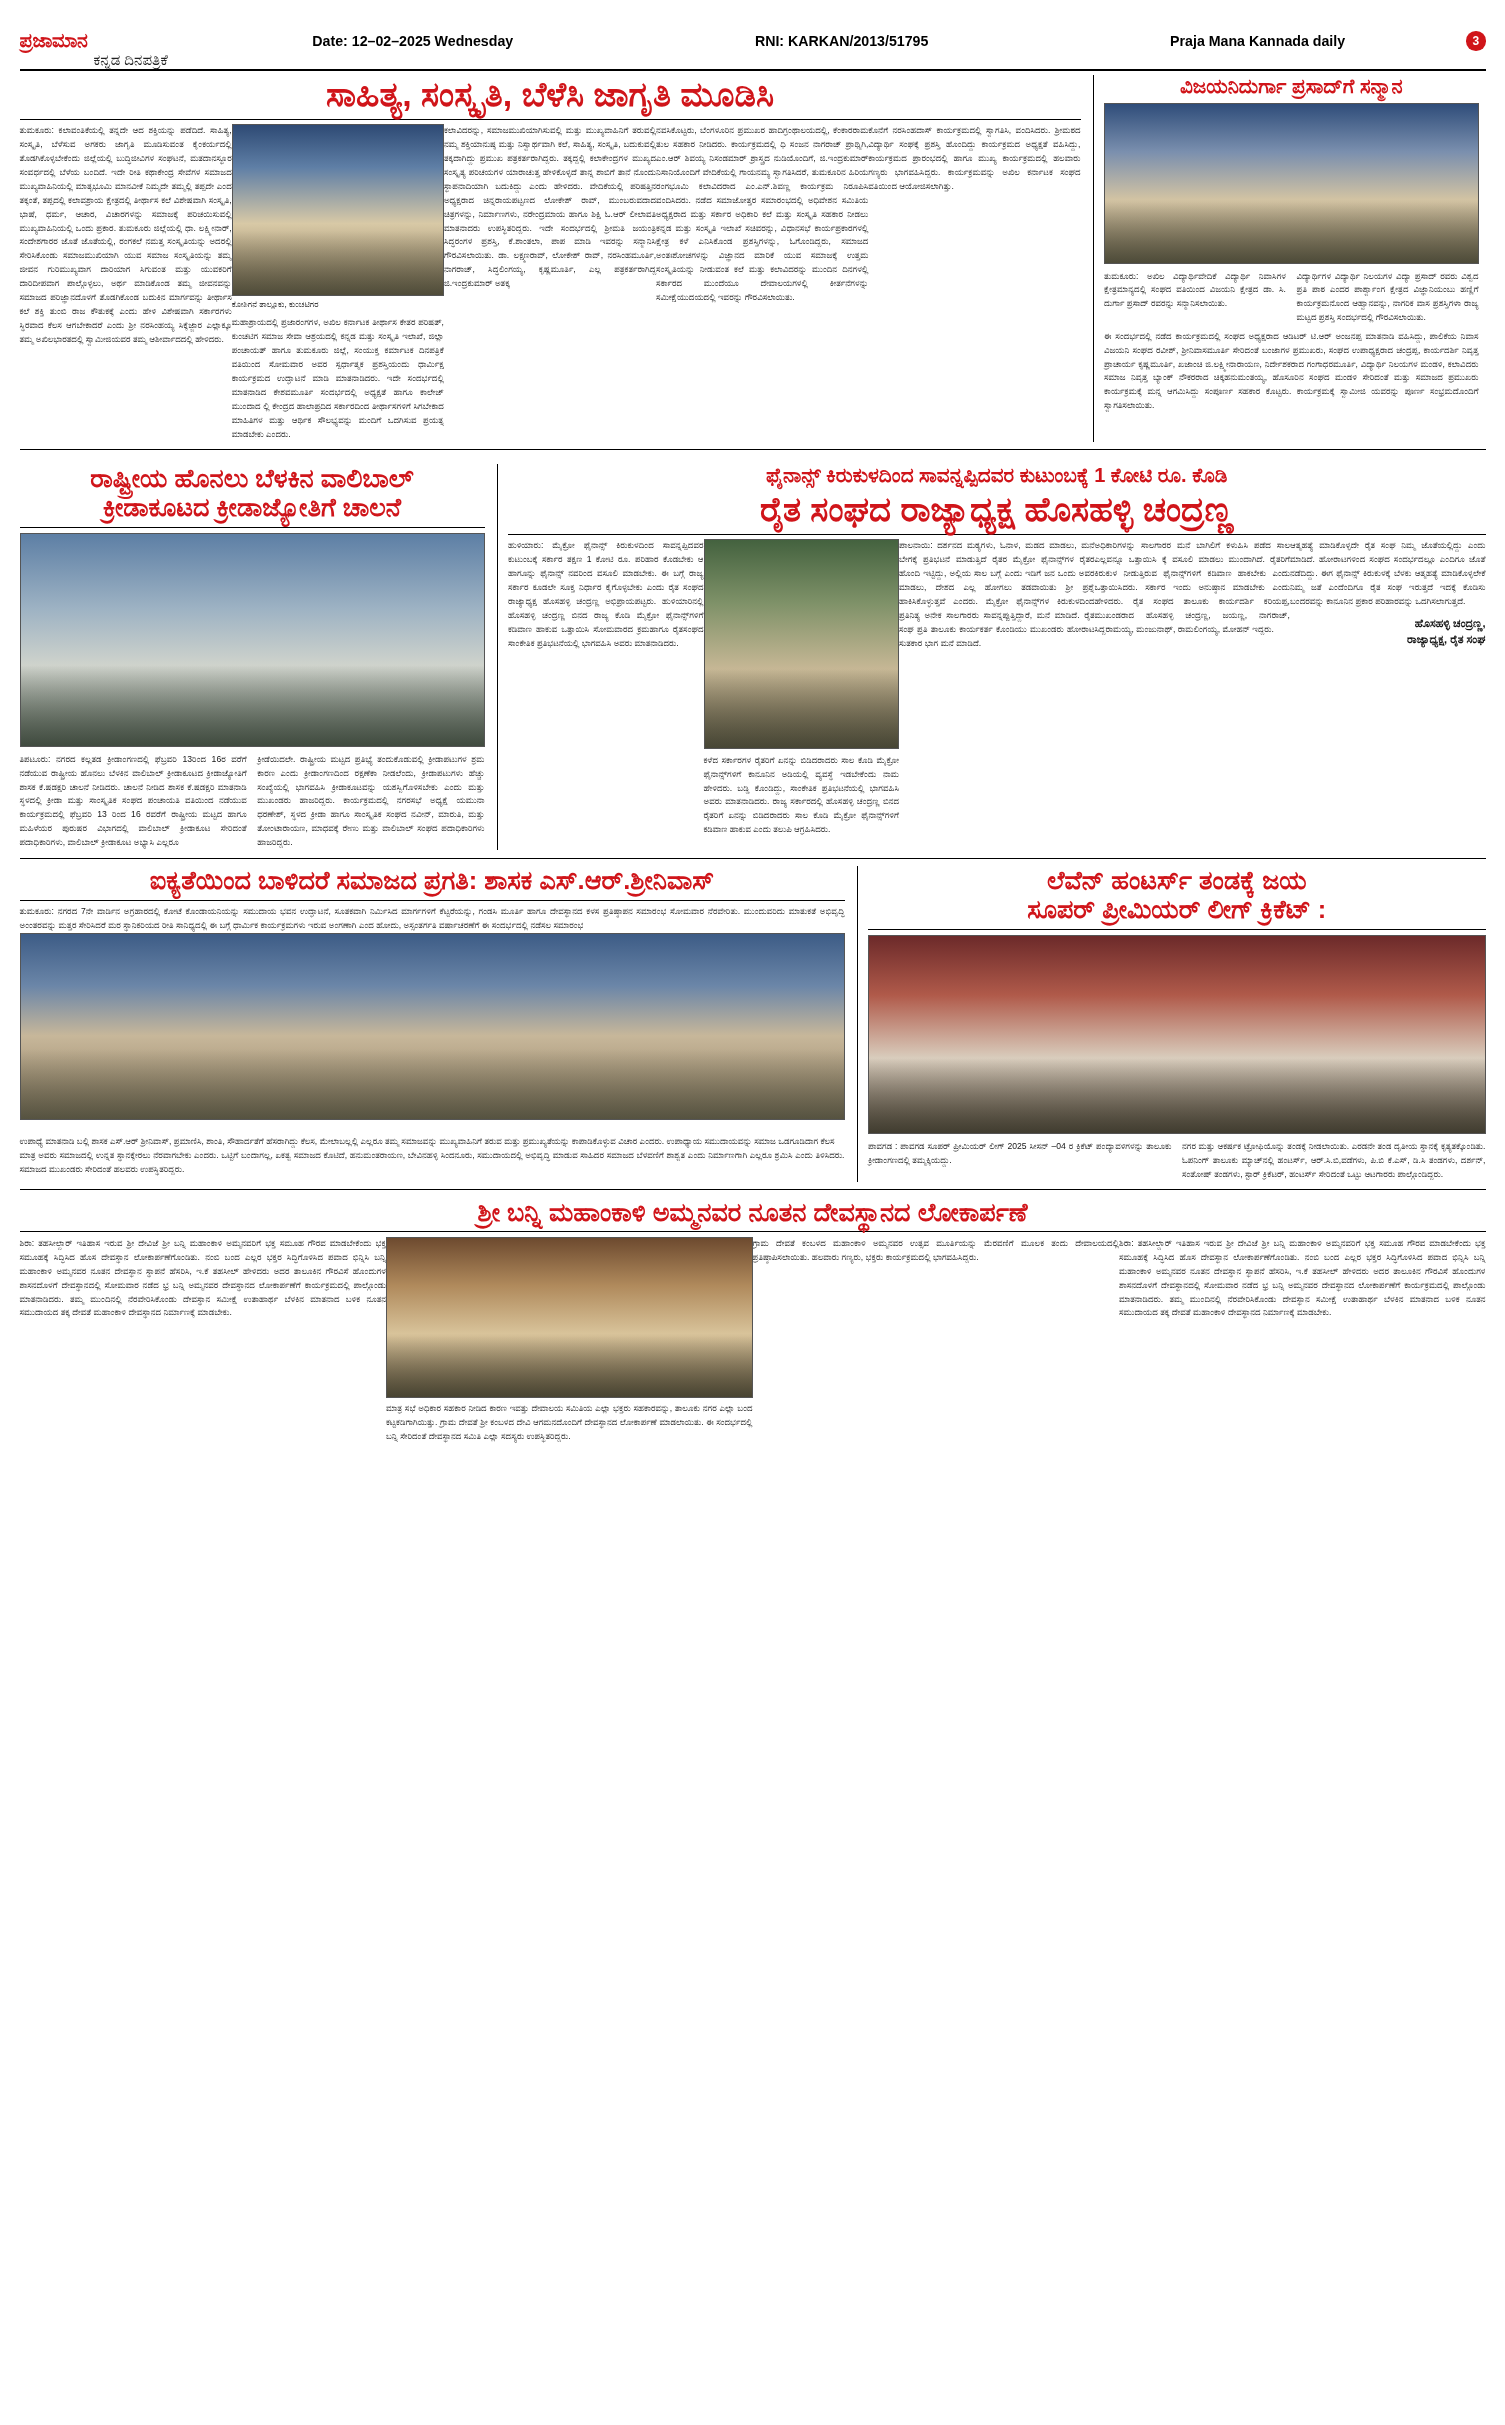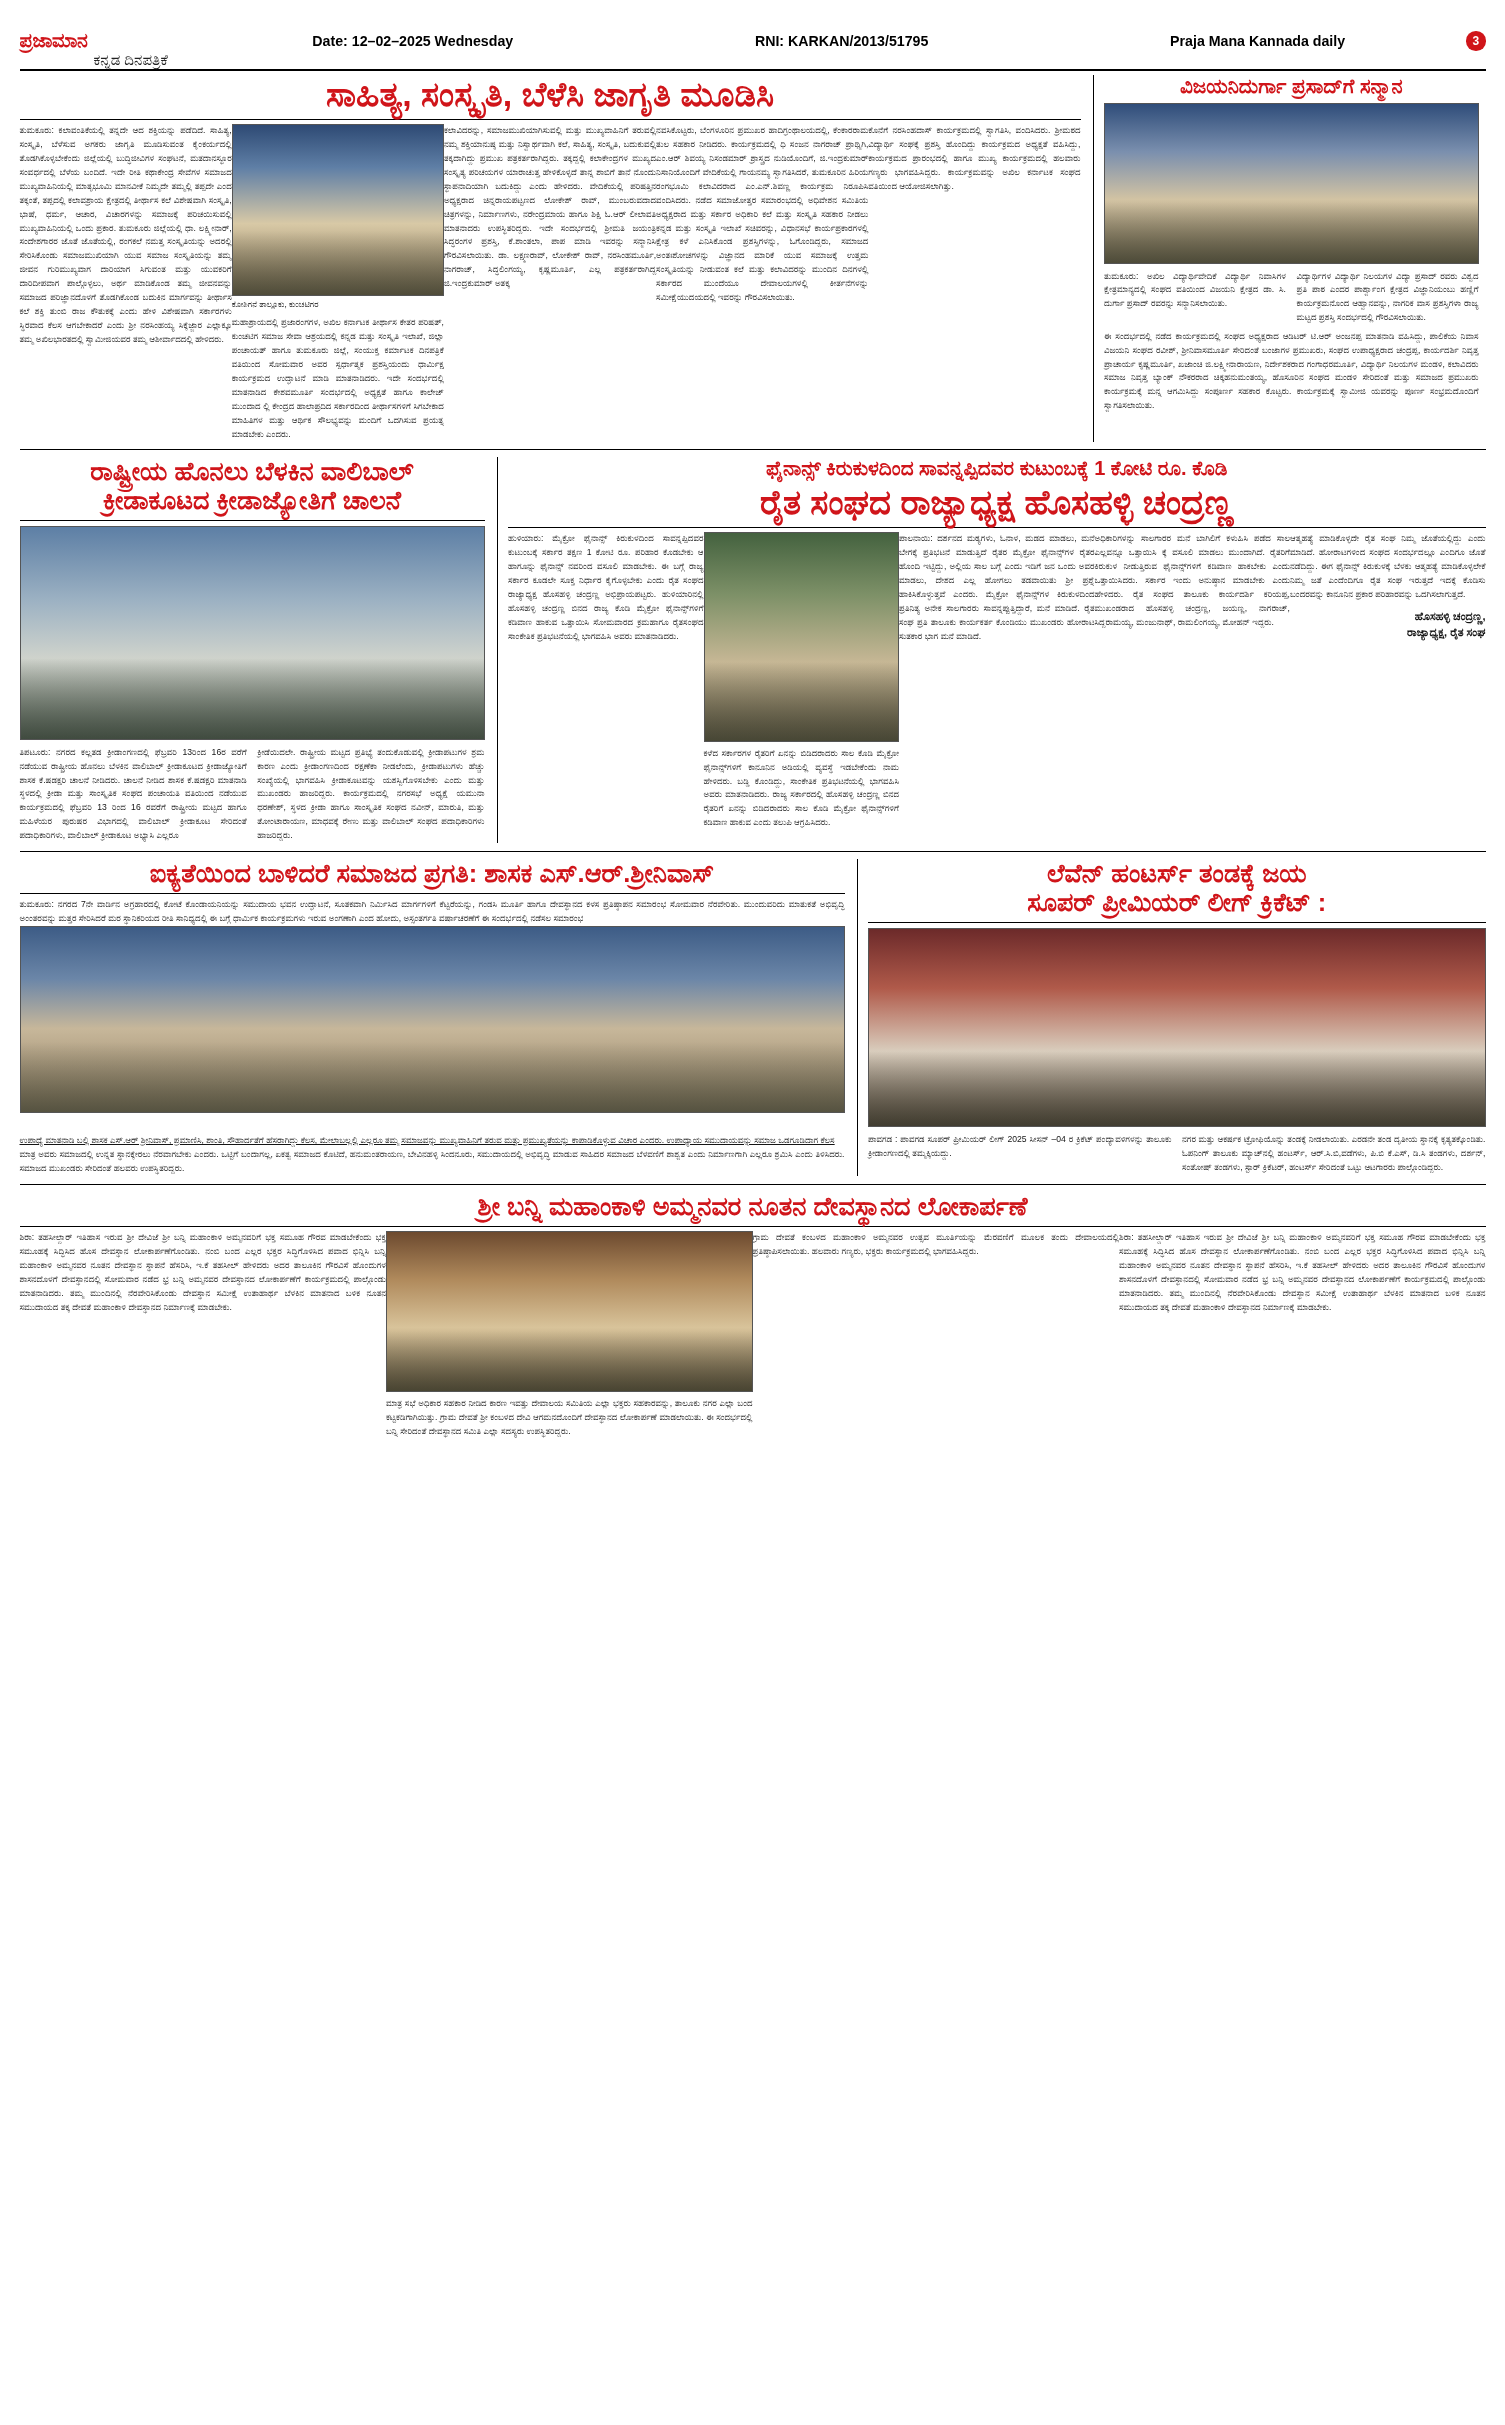--- a/index.html
+++ b/index.html
@@ -94,21 +94,21 @@
   .secA-left { width: 1061px; }
   .secA-right { width: 386px; }
   .colset3 { display:flex; gap: 10.5px; }
   .colset3 > div { flex:1; }
   .colset4 { display:flex; gap: 0; }
   .colset4 > div { flex:1; }
 
   .vdiv { border-left: 0.7px solid #000; }
 
   
-  .secB { display:flex; gap: 12px; margin-top: 7px; }
+  .secB { display:flex; gap: 12px; margin-top: 14px; }
   .secB-left { width: 465px; }
   .secB-right { flex:1; }
 
   
   .secC { display:flex; gap:12px; margin-top: 7.5px; }
   .secC-left { width: 825px; }
   .secC-right { flex:1; }
 
   
   .secD { margin-top: 7.5px; }
@@ -218,21 +218,21 @@
 
   <div class="secC">
 
     <div class="secC-left">
       <div class="red-head h-lg">ಐಕ್ಯತೆಯಿಂದ ಬಾಳಿದರೆ ಸಮಾಜದ ಪ್ರಗತಿ: ಶಾಸಕ ಎಸ್.ಆರ್.ಶ್ರೀನಿವಾಸ್</div>
       <div class="thin-rule"></div>
       <div class="colset4" style="margin-top:4.5px;flex-direction:column;">
         <div class="body-col">ತುಮಕೂರು: ನಗರದ 7ನೇ ವಾರ್ಡಿನ ಅಗ್ರಹಾರದಲ್ಲಿ ಕೋಟೆ ಕೊಂಡಾಯನಿಯನ್ನು ಸಮುದಾಯ ಭವನ ಉದ್ಘಾಟನೆ, ಸೂತಕವಾಗಿ ನಿರ್ಮಿಸಿದ ಮಾರ್ಗಗಳಿಗೆ ಕೆಟ್ಟರೆಯನ್ನು, ಗಂಡಸಿ ಮೂರ್ತಿ ಹಾಗೂ ದೇವಸ್ಥಾನದ ಕಳಸ ಪ್ರತಿಷ್ಠಾಪನ ಸಮಾರಂಭ ಸೋಮವಾರ ನೆರವೇರಿತು. ಮುಂದುವರಿದು ಮಾತುಕತೆ ಅಭಿವೃದ್ಧಿ ಅಂಂತರವನ್ನು ಮತ್ತರ ಸೇರಿಸಿದರೆ ಮರ ಸ್ಥಾನಿಕರಿಯದ ರೀತಿ ಸಾನಿಧ್ಯದಲ್ಲಿ ಈ ಬಗ್ಗೆ ಧಾರ್ಮಿಕ ಕಾರ್ಯಕ್ರಮಗಳು ಇರುವ ಅಂಗಣಾಗಿ ಎಂದ ಹೋದು, ಅಸ್ಸಂತರ್ಗತಿ ವರ್ಷಾಚರಣೆಗೆ ಈ ಸಂದರ್ಭದಲ್ಲಿ ನಡೆಸಲ ಸಮಾರಂಭ</div>
         <div class="colbox" style="flex:2;">
           <div class="photo grp" style="height:187px;"></div>
-          <div class="body-col" style="margin-top:21px;text-decoration:underline;">ಉಪಾಧ್ಯೆ ಮಾತನಾಡಿ ಬಲ್ಲಿ ಶಾಸಕ ಎಸ್.ಆರ್ ಶ್ರೀನಿವಾಸ್, ಪ್ರಮಾಣಿಸಿ, ಶಾಂತಿ, ಸೌಹಾರ್ದತೆಗೆ ಹೆಸರಾಗಿದ್ದು ಕೆಲಸ, ಮೇಲಾಬಲ್ಲಲ್ಲಿ ಎಲ್ಲರೂ ತಮ್ಮ ಸಮಾಜವನ್ನು ಮುಖ್ಯವಾಹಿನಿಗೆ ತರುವ ಮತ್ತು ಪ್ರಮುಖ್ಯತೆಯನ್ನು ಕಾಪಾಡಿಕೊಳ್ಳುವ ವಿಚಾರ ಎಂದರು. ಉಪಾಧ್ಯಾಯ ಸಮುದಾಯವನ್ನು ಸಮಾಜ ಒಡಗೂಡಿದಾಗ ಕೆಲಸ</div>
+          <div class="body-col" style="margin-top:15px;">ಉಪಾಧ್ಯೆ ಮಾತನಾಡಿ ಬಲ್ಲಿ ಶಾಸಕ ಎಸ್.ಆರ್ ಶ್ರೀನಿವಾಸ್, ಪ್ರಮಾಣಿಸಿ, ಶಾಂತಿ, ಸೌಹಾರ್ದತೆಗೆ ಹೆಸರಾಗಿದ್ದು ಕೆಲಸ, ಮೇಲಾಬಲ್ಲಲ್ಲಿ ಎಲ್ಲರೂ ತಮ್ಮ ಸಮಾಜವನ್ನು ಮುಖ್ಯವಾಹಿನಿಗೆ ತರುವ ಮತ್ತು ಪ್ರಮುಖ್ಯತೆಯನ್ನು ಕಾಪಾಡಿಕೊಳ್ಳುವ ವಿಚಾರ ಎಂದರು. ಉಪಾಧ್ಯಾಯ ಸಮುದಾಯವನ್ನು ಸಮಾಜ ಒಡಗೂಡಿದಾಗ ಕೆಲಸ</div>
         </div>
         <div class="body-col">ಮಾತ್ರ ಅವರು ಸಮಾಜದಲ್ಲಿ ಉನ್ನತ ಸ್ಥಾನಕ್ಕೇರಲು ನೆರವಾಗಬೇಕು ಎಂದರು. ಒಟ್ಟಿಗೆ ಬಂದಾಗಲ್ಲ, ಏಕತ್ವ ಸಮಾಜದ ಕೊಟಿದೆ, ಹನುಮಂತರಾಯಣ, ಬೇವಿನಹಳ್ಳಿ ಸಿಂದನೂರು, ಸಮುದಾಯದಲ್ಲಿ ಅಭಿವೃದ್ಧಿ ಮಾಡುವ ಸಾಹಿದರ ಸಮಾಜದ ಬೆಳವಣಿಗೆ ಶಾಶ್ವತ ಎಂದು ನಿರ್ಮಾಣಗಾಗಿ ಎಲ್ಲರೂ ಶ್ರಮಿಸಿ ಎಂದು ತಿಳಿಸಿದರು. ಸಮಾಜದ ಮುಖಂಡರು ಸೇರಿದಂತೆ ಹಲವರು ಉಪಸ್ಥಿತರಿದ್ದರು.</div>
       </div>
     </div>
 
     <div class="secC-right vdiv" style="padding-left:10.5px;">
       <div class="red-head h-lg">ಲೆವೆನ್ ಹಂಟರ್ಸ್ ತಂಡಕ್ಕೆ ಜಯ</div>
       <div class="red-head h-lg">ಸೂಪರ್ ಪ್ರೀಮಿಯರ್ ಲೀಗ್ ಕ್ರಿಕೆಟ್ :</div>
       <div class="thin-rule"></div>
       <div class="photo team" style="height:199px;"></div>

